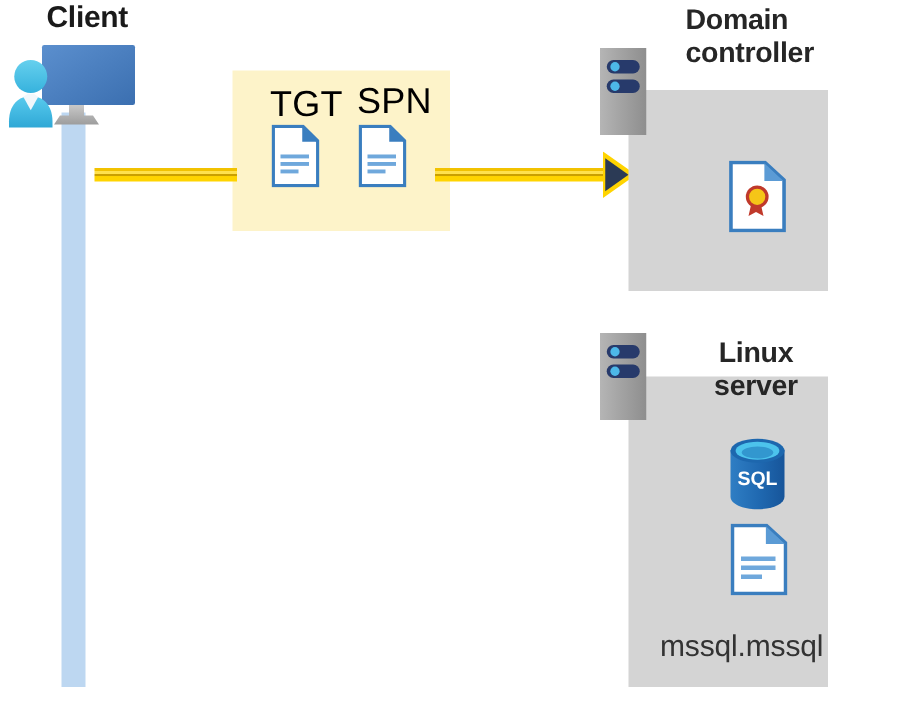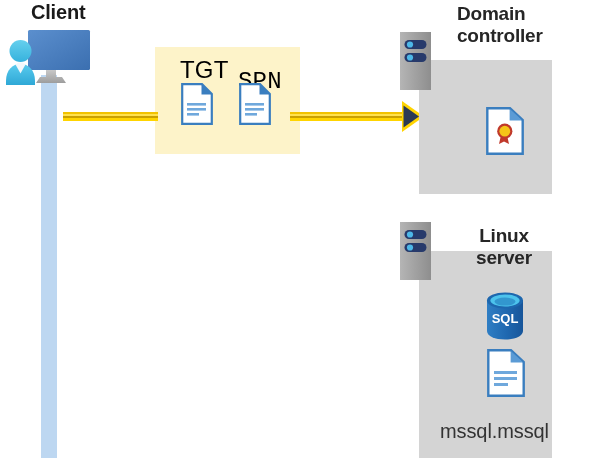--- a/index.html
+++ b/index.html
@@ -54,21 +54,21 @@
     width: 145px; height: 107px;
     background: #fdf3c9;
   }
   .msg-label {
     font-size: 24px;
     color: #000000;
     line-height: 1;
     letter-spacing: 0.2px;
   }
   #tgt-label { left: 180px; top: 58px; }
-  #spn-label { left: 238px; top: 70px; font-family: Liberation Mono, monospace; }
+  #spn-label { left: 238px; top: 56px; }
 
   
   .arrow-seg {
     height: 9px;
     background: linear-gradient(to bottom,
         #f2c200 0%, #f2c200 22%,
         #ffe14d 23%, #ffe14d 44%,
         #caa000 45%, #caa000 62%,
         #ffd400 63%, #ffd400 100%);
   }

